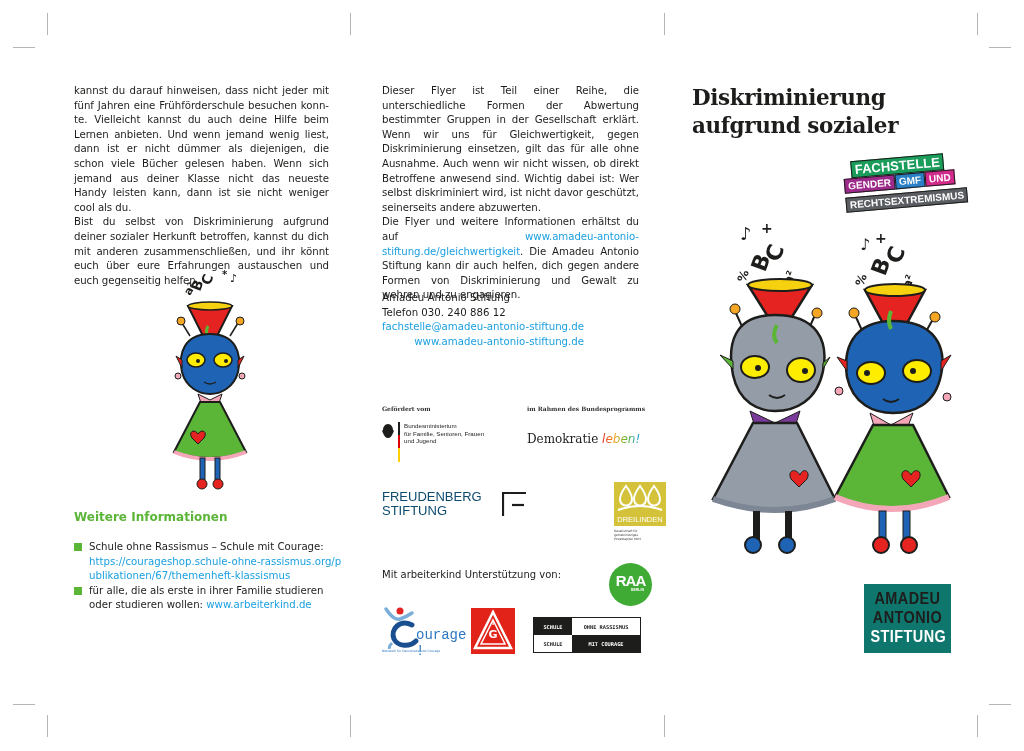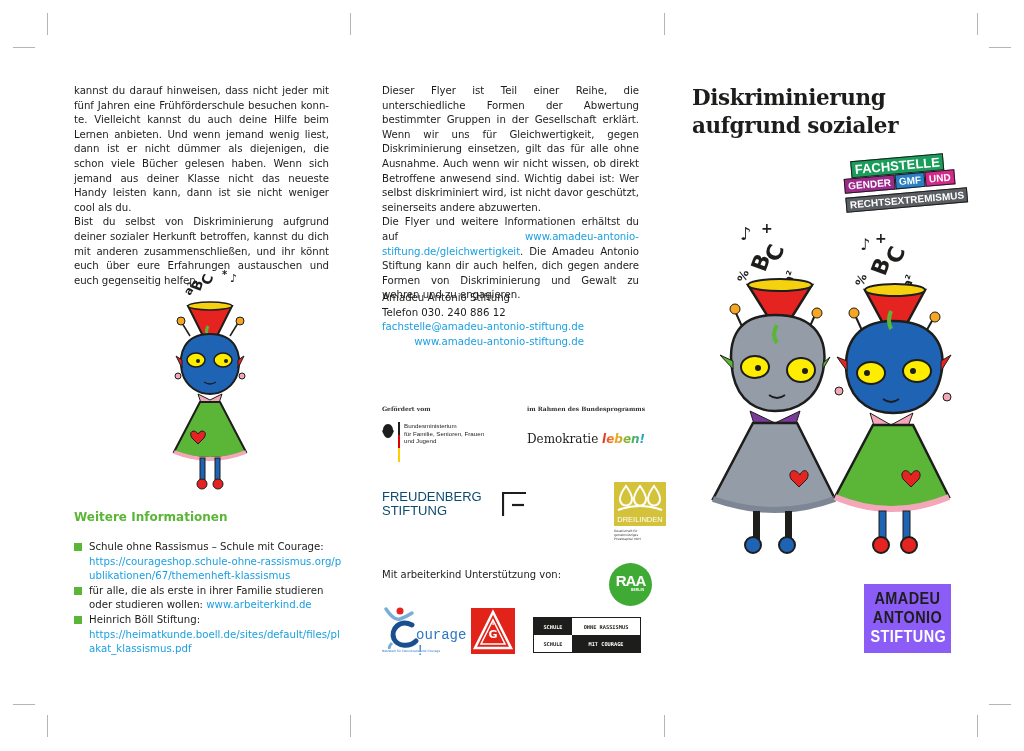--- a/index.html
+++ b/index.html
@@ -97,25 +97,20 @@
 <ul class="info-list">
   <li>
     <span class="bullet"></span>
     <span>Schule ohne Rassismus – Schule mit Courage:</span><br>
     <a class="link" style="word-break:break-all;text-decoration:none">https://courageshop.schule-ohne-rassismus.org/publikationen/67/themenheft-klassismus</a>
   </li>
   <li>
     <span class="bullet"></span>
     <span>für alle, die als erste in ihrer Familie studieren oder studieren wollen: </span><a class="link" style="text-decoration:none">www.arbeiterkind.de</a>
   </li>
-  <li>
-    <span class="bullet"></span>
-    <span>Heinrich Böll Stiftung:</span><br>
-    <a class="link" style="word-break:break-all;text-decoration:none">https://heimatkunde.boell.de/sites/default/files/plakat_klassismus.pdf</a>
-  </li>
 </ul>
 
 <div id="col2" class="col body-text">
   <p>Dieser Flyer ist Teil einer Reihe, die unterschiedliche Formen der Abwertung bestimmter Gruppen in der Gesellschaft erklärt. Wenn wir uns für Gleichwertig­keit, gegen Diskriminierung einsetzen, gilt das für alle ohne Ausnahme. Auch wenn wir nicht wissen, ob direkt Betroffene anwesend sind. Wichtig dabei ist: Wer selbst diskriminiert wird, ist nicht davor ge­schützt, seinerseits andere abzuwerten.</p>
   <p>
     <span>Die Flyer und weitere Informationen erhältst du  auf</span>
     <a class="link" style="text-decoration:none">www.amadeu-antonio-stiftung.de/gleichwertigkeit</a><span>. Die Amadeu Antonio Stiftung kann dir auch helfen, dich gegen andere Formen von Diskriminierung und Gewalt zu wehren und zu engagieren.</span>
   </p>
 </div>
 
@@ -136,21 +131,21 @@
   <div style="position:absolute;left:16px;top:0;width:2px;height:40px;background:linear-gradient(#1d1d1b 0 33%, #dd0000 33% 66%, #ffce00 66% 100%)"></div>
   <div style="position:absolute;left:22px;top:0;font-size:6.2px;line-height:7.5px;color:#1d1d1b;font-family:'Liberation Sans',sans-serif">
     <div>Bundesministerium</div>
     <div>für Familie, Senioren, Frauen</div>
     <div>und Jugend</div>
   </div>
 </div>
 
 <div class="logo-box" style="left:527px;top:432px;font-family:'DejaVu Serif',serif;font-size:12px;color:#1d1d1b">
   <span>Demokratie</span>
-  <span style="font-style:italic;font-weight:bold;font-family:'DejaVu Sans',sans-serif;background:linear-gradient(90deg,#e52421,#f5a623,#5bb537,#1a9fe0);-webkit-background-clip:text;background-clip:text;color:transparent">leben!</span>
+  <span style="font-style:italic;font-weight:normal;font-family:'DejaVu Sans',sans-serif;background:linear-gradient(90deg,#e52421,#f5a623,#5bb537,#1a9fe0);-webkit-background-clip:text;background-clip:text;color:transparent">leben!</span>
 </div>
 
 <div class="logo-box" style="left:382px;top:490px;font-family:Liberation Sans, sans-serif;font-size:13px;line-height:14px;color:#0c4a6e">
   <div>FREUDENBERG</div>
   <div>STIFTUNG</div>
 </div>
 <svg style="position:absolute;left:502px;top:492px" width="26" height="24" viewBox="0 0 26 24">
   <path d="M1 24 L1 1 L24 1" stroke="#1d1d1b" stroke-width="2.2" fill="none"></path>
   <line x1="10" y1="13" x2="22" y2="13" stroke="#1d1d1b" stroke-width="2.2"></line>
 </svg>
@@ -279,17 +274,17 @@
   <path d="M175 198 L196 210 L218 198 L212 214 L180 214 Z" fill="#f4a7b9" stroke="#1d1d1b"></path>
   <path d="M178 210 L218 210 L254 282 Q196 304 140 282 Z" fill="#5bb537" stroke="#1d1d1b" stroke-width="2.5"></path>
   <path d="M140 282 Q196 306 254 282" stroke="#f4a7b9" stroke-width="6" fill="none"></path>
   <path d="M216 260 C212 252 204 256 208 264 L216 272 L224 264 C228 256 220 252 216 260 Z" fill="#e52421" stroke="#1d1d1b"></path>
   <rect x="184" y="296" width="7" height="30" fill="#1f63b4" stroke="#1d1d1b"></rect>
   <rect x="208" y="296" width="7" height="30" fill="#1f63b4" stroke="#1d1d1b"></rect>
   <circle cx="186" cy="330" r="8" fill="#e52421" stroke="#1d1d1b" stroke-width="2"></circle>
   <circle cx="214" cy="330" r="8" fill="#e52421" stroke="#1d1d1b" stroke-width="2"></circle>
 </svg>
 
-<div class="logo-box" style="left:864px;top:584px;width:87px;height:69px;background:#8b5cf6;font-family:'Liberation Sans',sans-serif;font-weight:bold;font-size:17px;line-height:19px;text-align:center;letter-spacing:0.5px;padding-top:5px;box-sizing:border-box">
+<div class="logo-box" style="left:864px;top:584px;width:87px;height:69px;background:#0f766e;font-family:'Liberation Sans',sans-serif;font-weight:bold;font-size:17px;line-height:19px;text-align:center;letter-spacing:0.5px;padding-top:5px;box-sizing:border-box">
   <div style="color:#1d1d1b;transform:scaleX(0.85)">AMADEU</div>
   <div style="color:#1d1d1b;transform:scaleX(0.85)">ANTONIO</div>
   <div style="color:#fff;transform:scaleX(0.85)">STIFTUNG</div>
 </div>
 
 </body></html>

